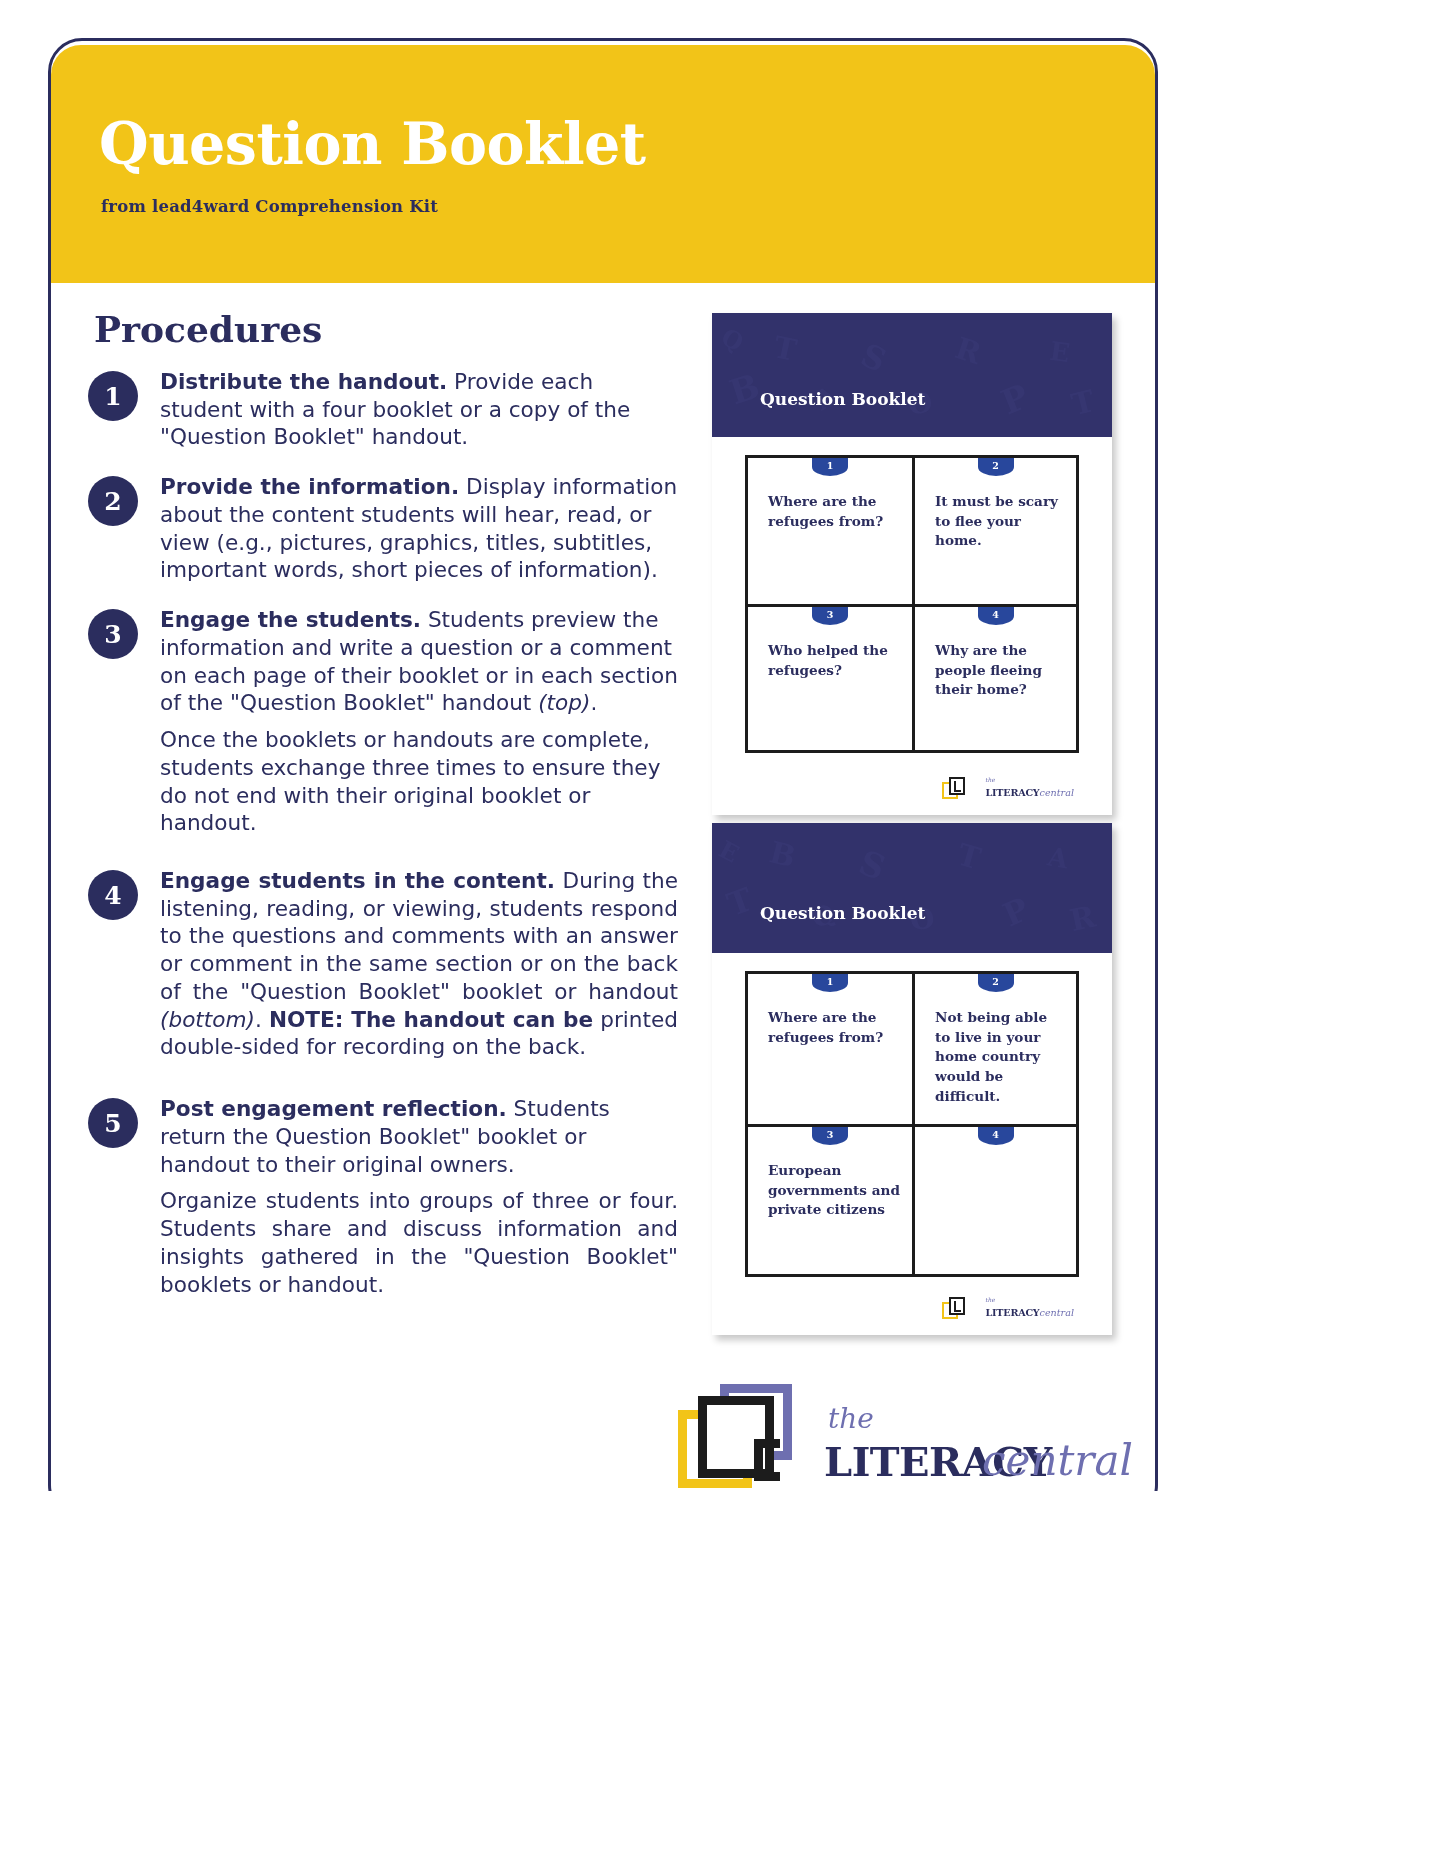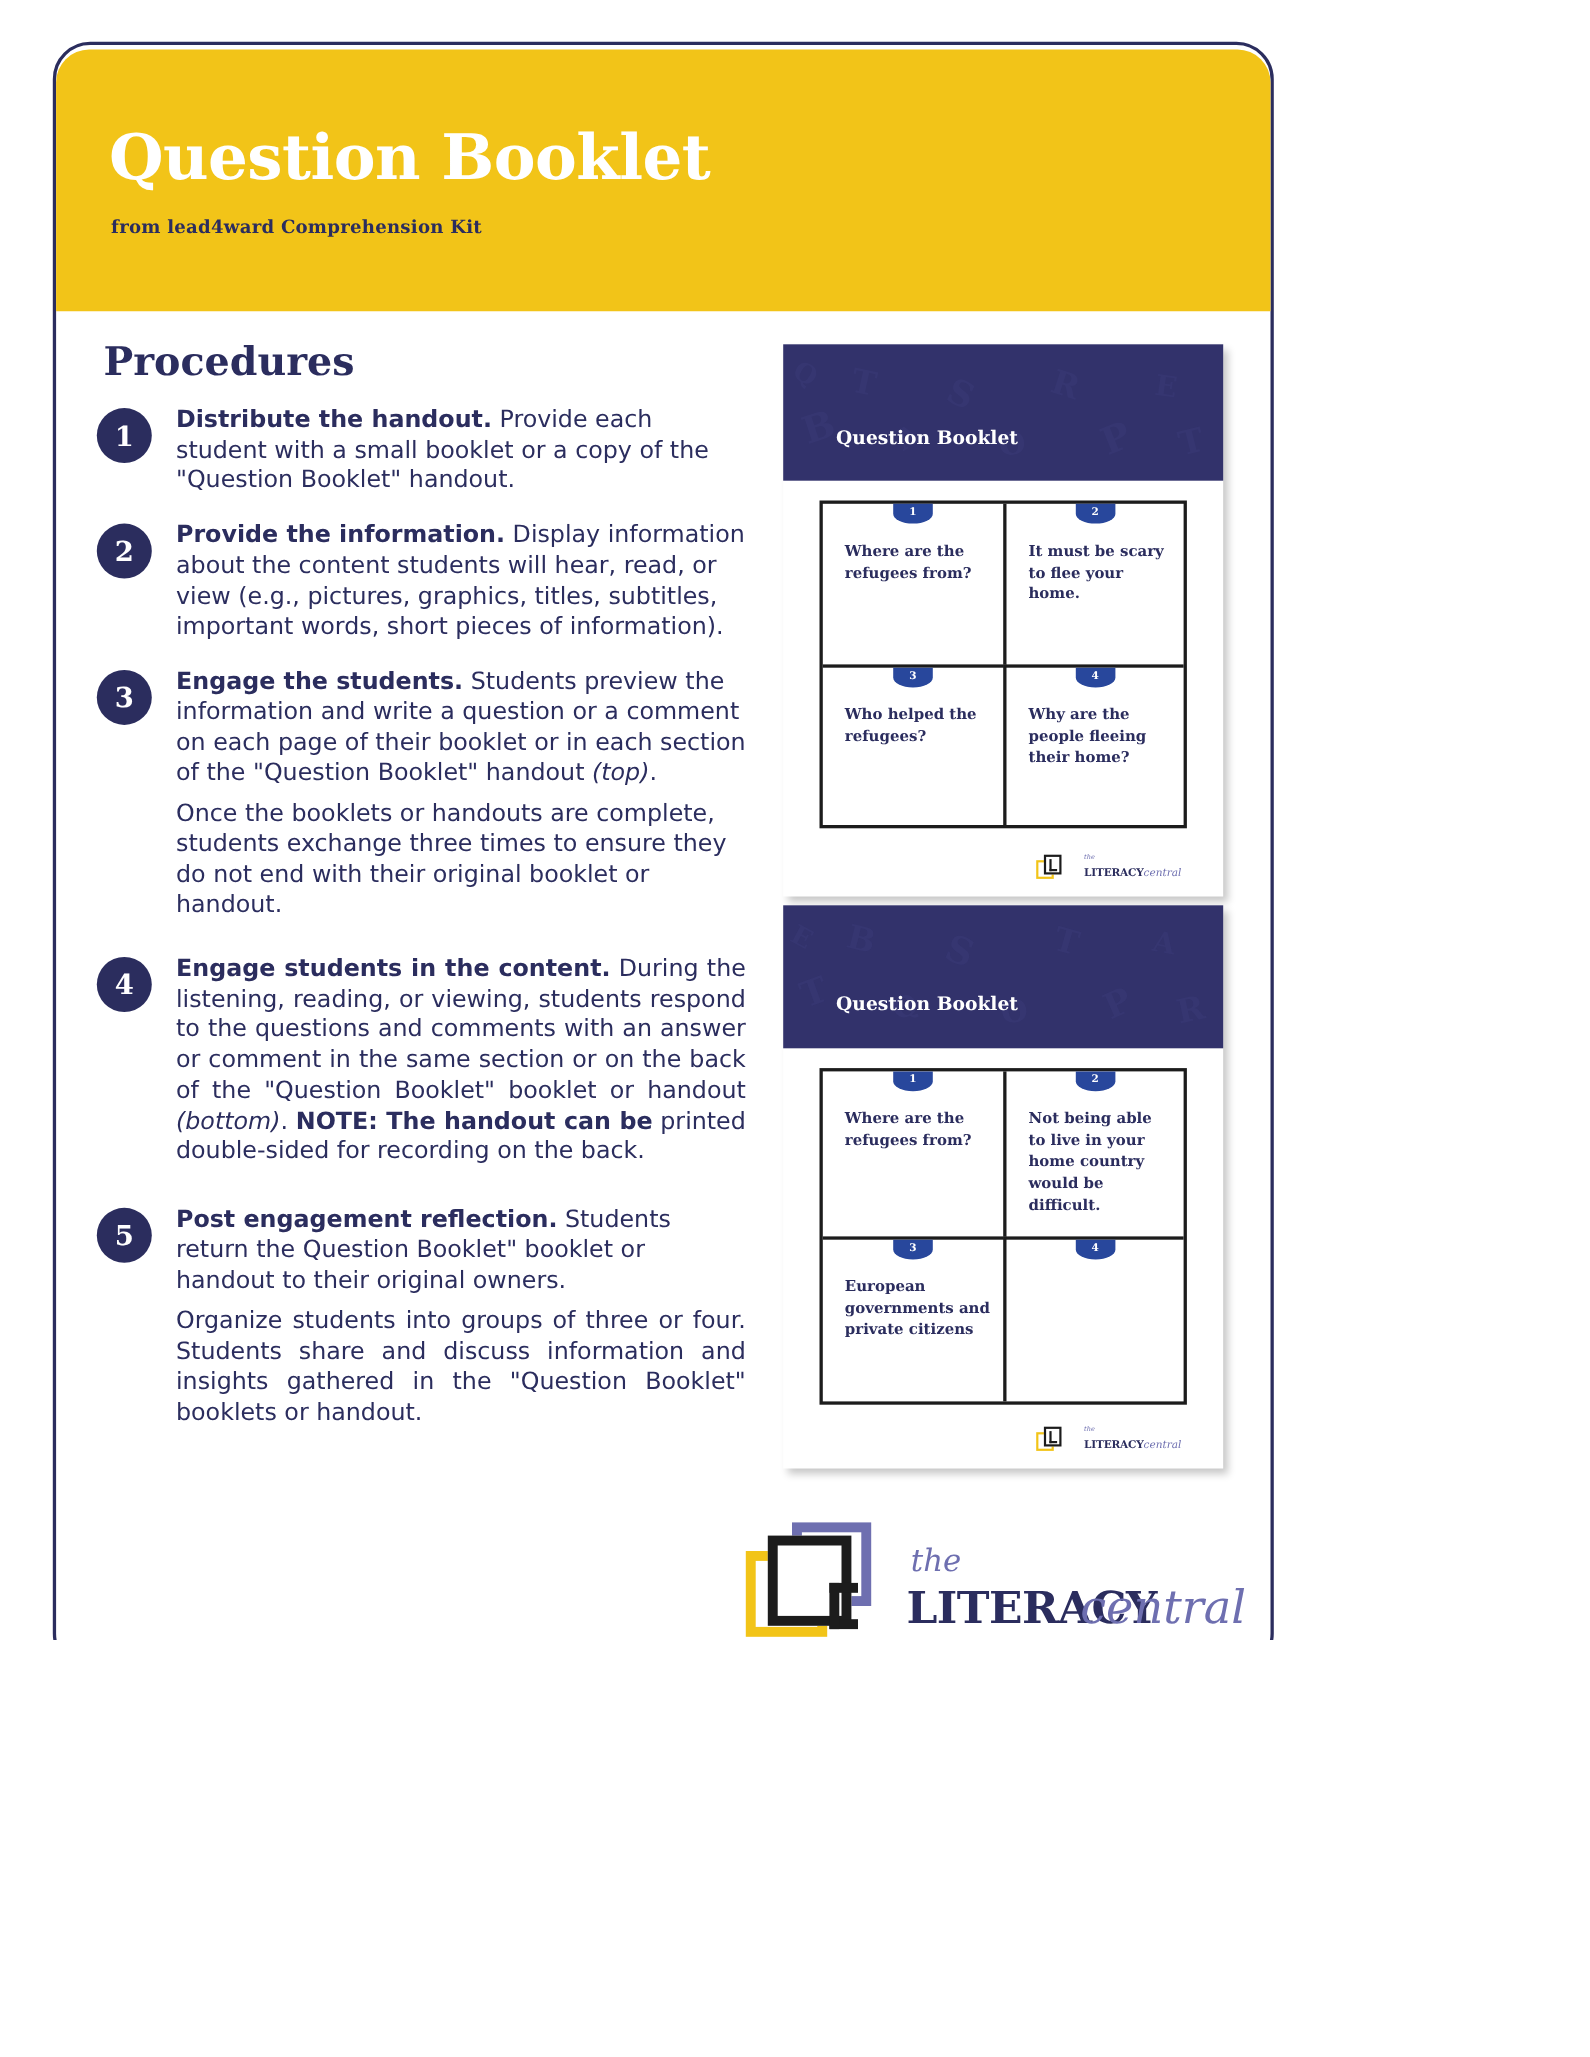--- a/index.html
+++ b/index.html
@@ -326,21 +326,21 @@
     <div class="header-sub">from lead4ward Comprehension Kit</div>
   </div>
 
   <div class="section-title">Procedures</div>
 
   <div class="steps">
 
     <div class="step">
       <div class="step-badge">1</div>
       <div class="step-body">
-        <p><b>Distribute the handout.</b><span> Provide each student with a small booklet or a copy of the "Question Booklet" handout.</span></p>
+        <p><b>Distribute the handout.</b><span> Provide each student with a four booklet or a copy of the "Question Booklet" handout.</span></p>
       </div>
     </div>
 
     <div class="step" style="margin-top:22px;">
       <div class="step-badge">2</div>
       <div class="step-body">
         <p><b>Provide the information.</b><span> Display information about the content students will hear, read, or view (e.g., pictures, graphics, titles, subtitles, important words, short pieces of information).</span></p>
       </div>
     </div>
 

